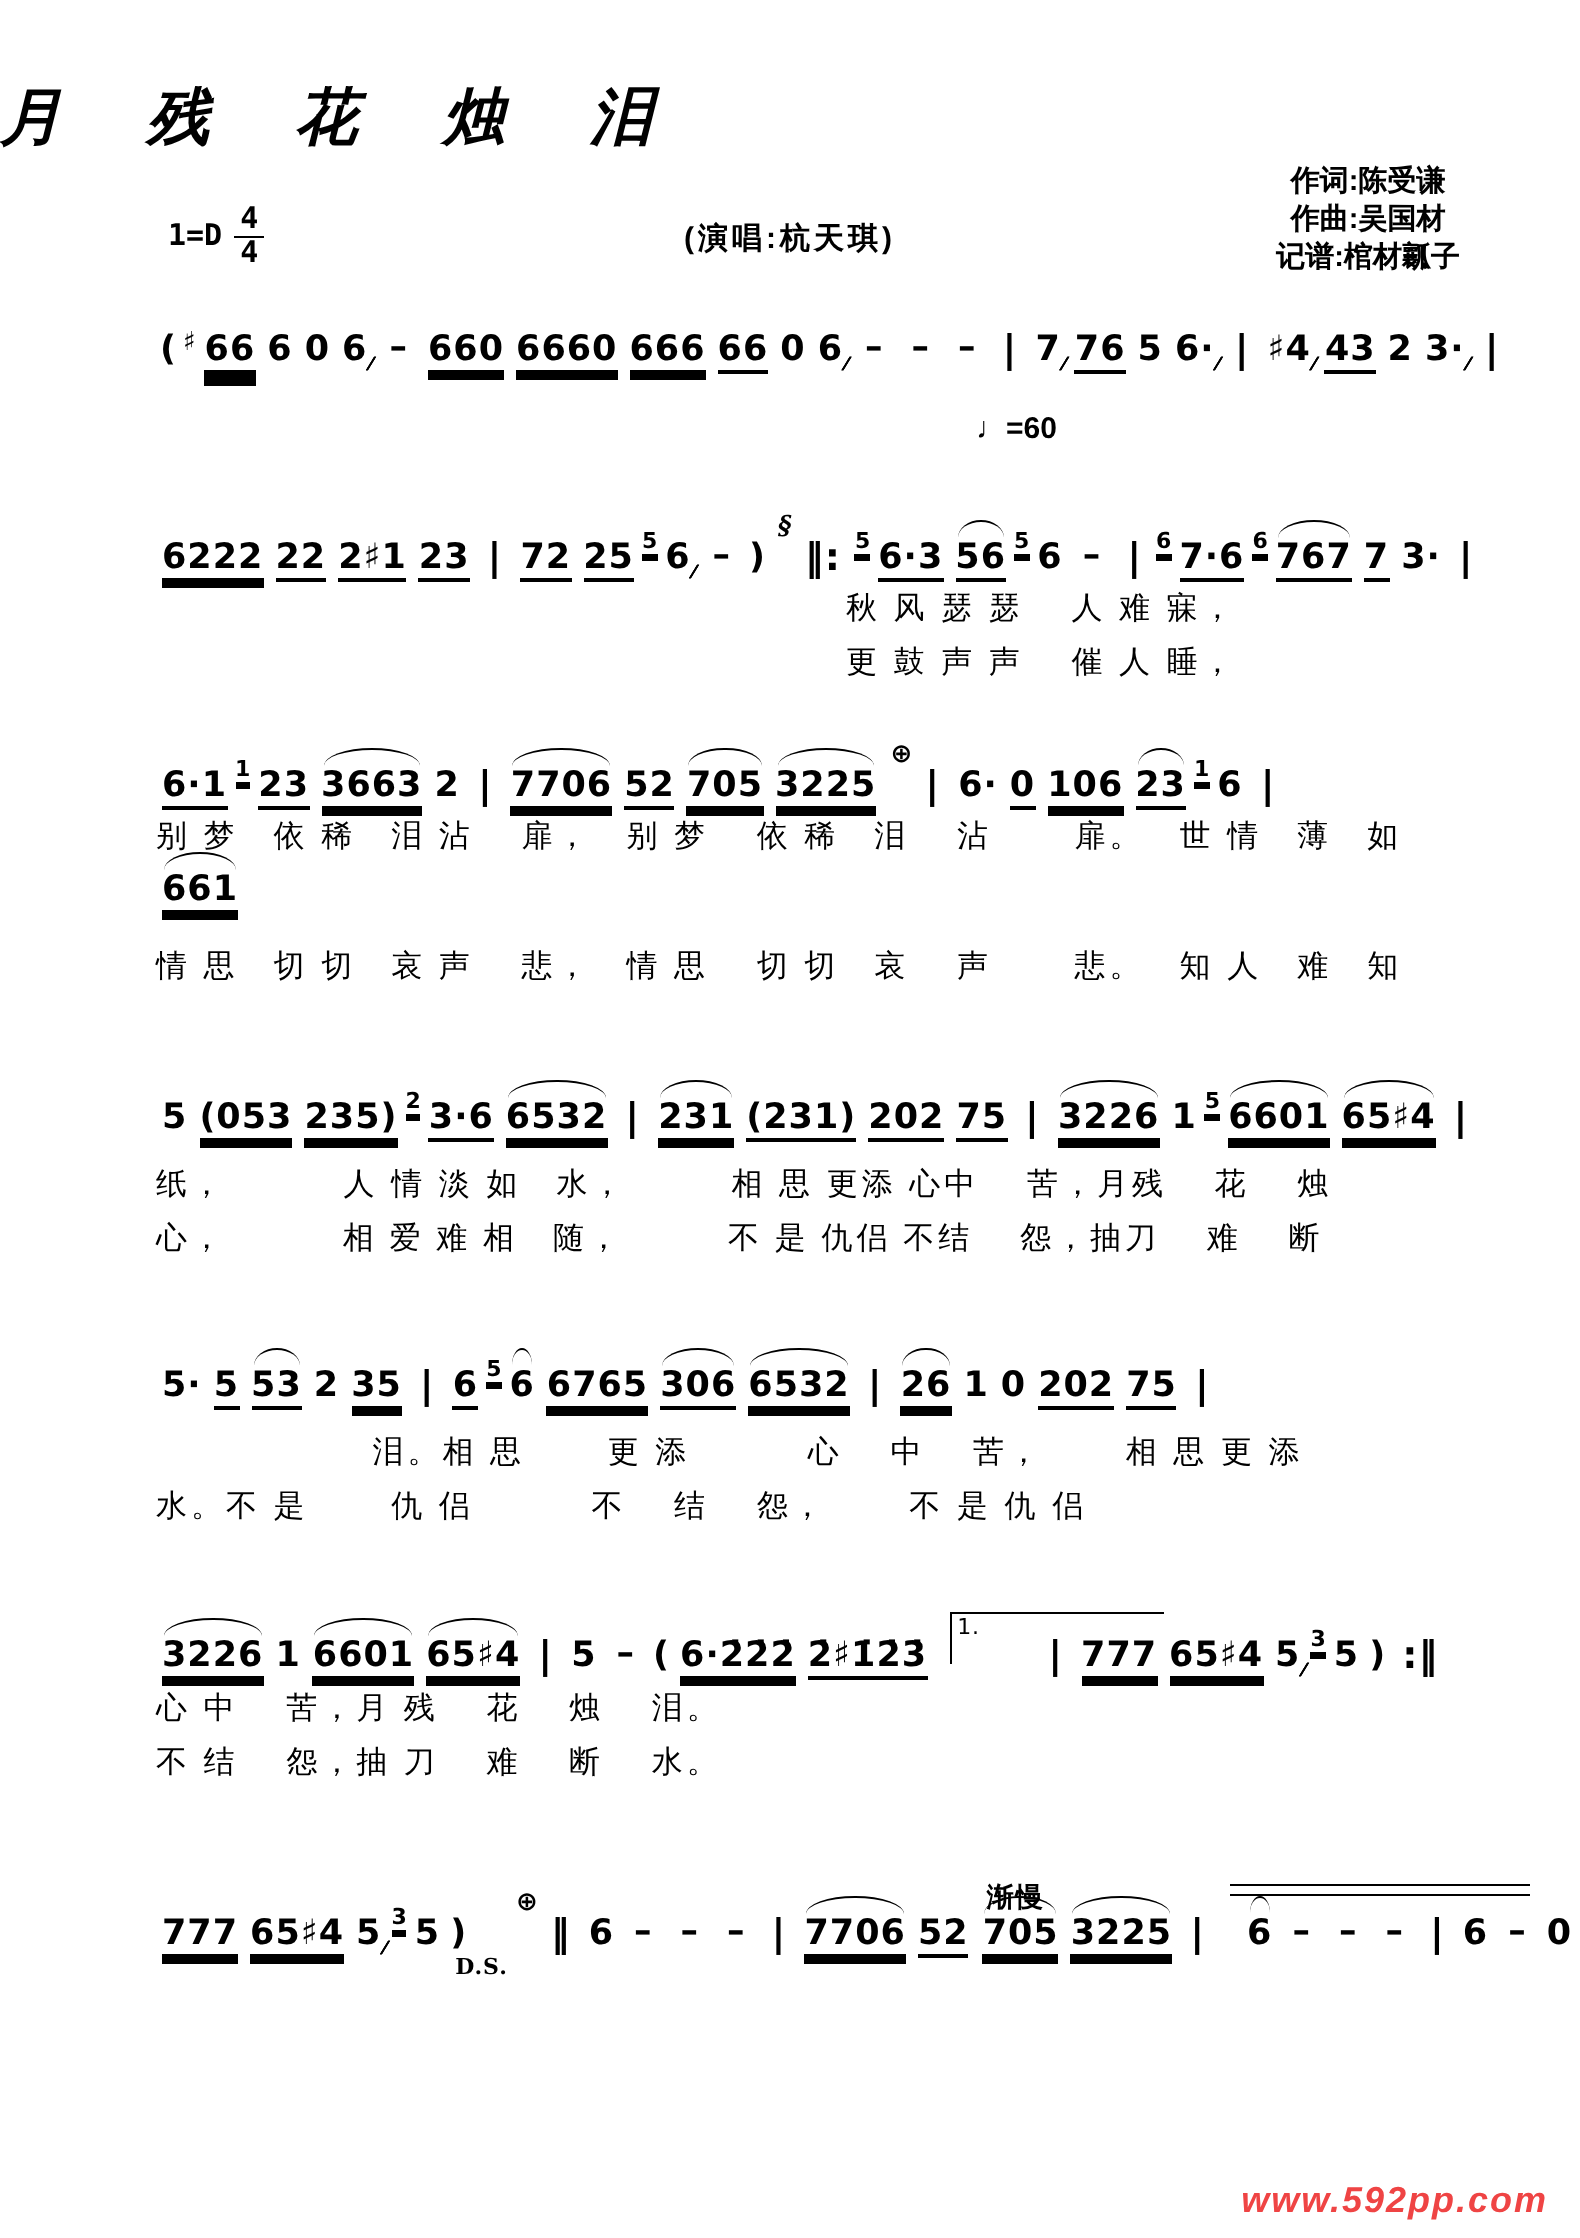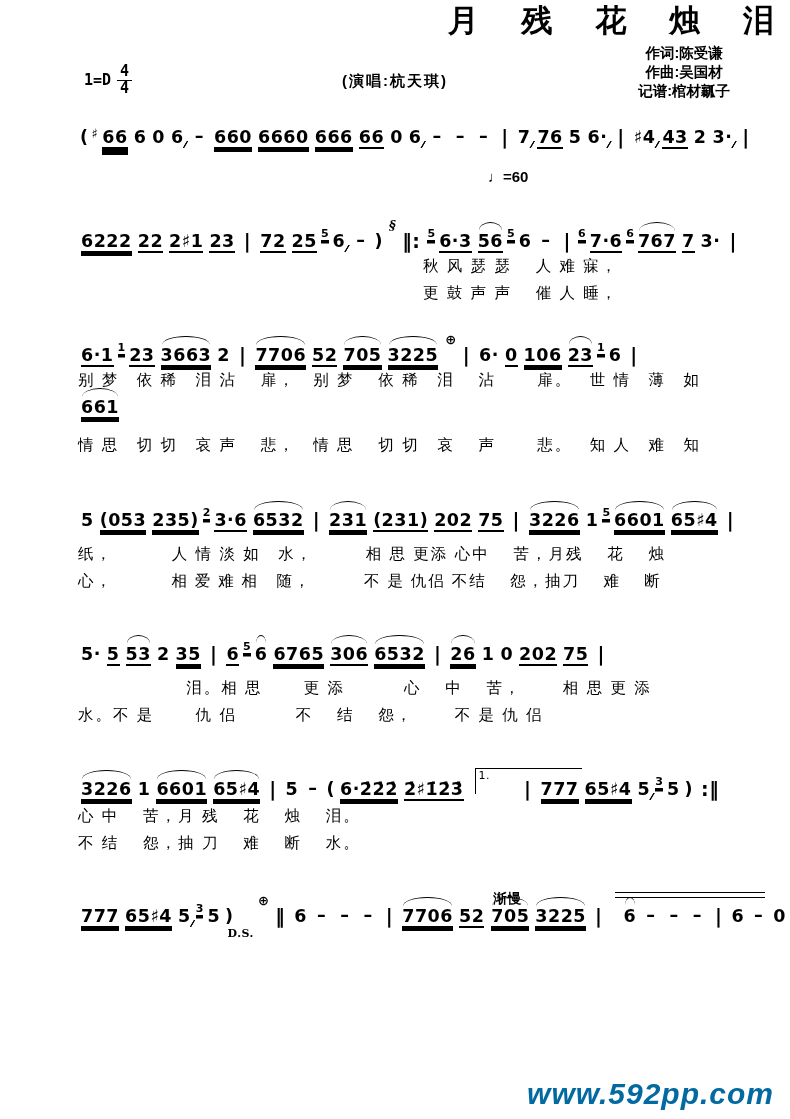--- a/index.html
+++ b/index.html
@@ -1,22 +1,22 @@
 <!DOCTYPE html>
 <html><head>
 <meta charset="utf-8">
 <style>
   html,body{margin:0;padding:0;background:#ffffff;}
   body{width:790px;height:1119px;position:relative;overflow:hidden;
        font-family:"Liberation Sans","DejaVu Sans",sans-serif;color:#000;}
   .page{position:relative;width:790px;height:1119px;background:#fff;}
 
   
-  .title{ text-align:right;font-size:31px;font-weight:bold;
-          letter-spacing:16px;font-family:"DejaVu Serif","Liberation Serif",serif;}
+  .title{ text-align:left;padding-top:38px;font-size:31px;font-weight:bold;
+          letter-spacing:16px;font-family:"DejaVu Serif","Liberation Serif",serif;font-style:italic;}
   .subtitle{text-align:center;margin-top:20px;font-size:15px;font-weight:bold;letter-spacing:1px;}
   .meta{position:relative;height:64px;margin-top:6px;}
   .keysig{position:absolute;left:84px;top:16px;font-size:15px;font-weight:bold;
           font-family:"DejaVu Sans Mono","Liberation Mono",monospace;}
   .timesig{display:inline-block;vertical-align:middle;text-align:center;margin-left:6px;line-height:1.05;}
   .ts-top{display:block;border-bottom:1.6px solid #000;padding:0 3px;}
   .ts-bottom{display:block;padding:0 3px;}
   .performer{position:absolute;left:0;right:0;top:24px;text-align:center;
              font-size:15px;font-weight:bold;letter-spacing:2px;}
   .credits{position:absolute;right:60px;top:-4px;font-size:14.5px;font-weight:bold;line-height:19px;text-align:center;}
@@ -47,29 +47,29 @@
                 border-top:1.6px solid #000;border-radius:50% 50% 0 0 / 100% 100% 0 0;}
   .bar{margin:0 6px;font-size:19px;vertical-align:-1px;}
   .dash{margin:0 7px;vertical-align:1px;}
   .plain{margin:0 2px;}
   .acc{font-size:13px;vertical-align:5px;margin:0 1px;}
   .segno{font-size:13px;vertical-align:17px;margin:0 0 0 4px;font-family:"DejaVu Serif",serif;font-style:italic;}
   .coda{font-size:13px;vertical-align:17px;margin:0 0 0 4px;}
   .volta{font-size:11px;font-weight:normal;vertical-align:16px;margin:0 -64px 0 8px;
          border-left:1.2px solid #000;border-top:1.2px solid #000;padding:0 92px 12px 3px;}
   .ds{font-size:11px;vertical-align:-15px;margin:0 0 0 -8px;font-family:"DejaVu Serif",serif;}
-  .rall{font-size:13.5px;vertical-align:19px;margin:0 -34px 0 6px;letter-spacing:1px;text-align:right;}
+  .rall{font-size:13.5px;vertical-align:19px;margin:12px -34px 0 6px;letter-spacing:1px;text-align:right;}
   .overlines{width:150px;height:4px;border-top:1.5px solid #000;border-bottom:1.5px solid #000;
              vertical-align:24px;margin:0 -144px 0 6px;}
 
   .lyrics{font-size:15.5px;margin-top:6px;letter-spacing:2px;white-space:nowrap;}
 
   
-  .watermark{position:absolute;right:16px;bottom:8px;font-size:30px;font-weight:bold;
-             font-style:italic;color:#0369a1;letter-spacing:1px;}
+  .watermark{position:absolute;right:16px;bottom:8px;font-size:18px;font-weight:bold;
+             font-style:italic;color:#ef4444;letter-spacing:1px;}
 </style>
 </head>
 <body>
 
 <div class="page">
 
   <div class="title">月 残 花 烛 泪</div>
 
   <div class="meta">
     <div class="keysig">

